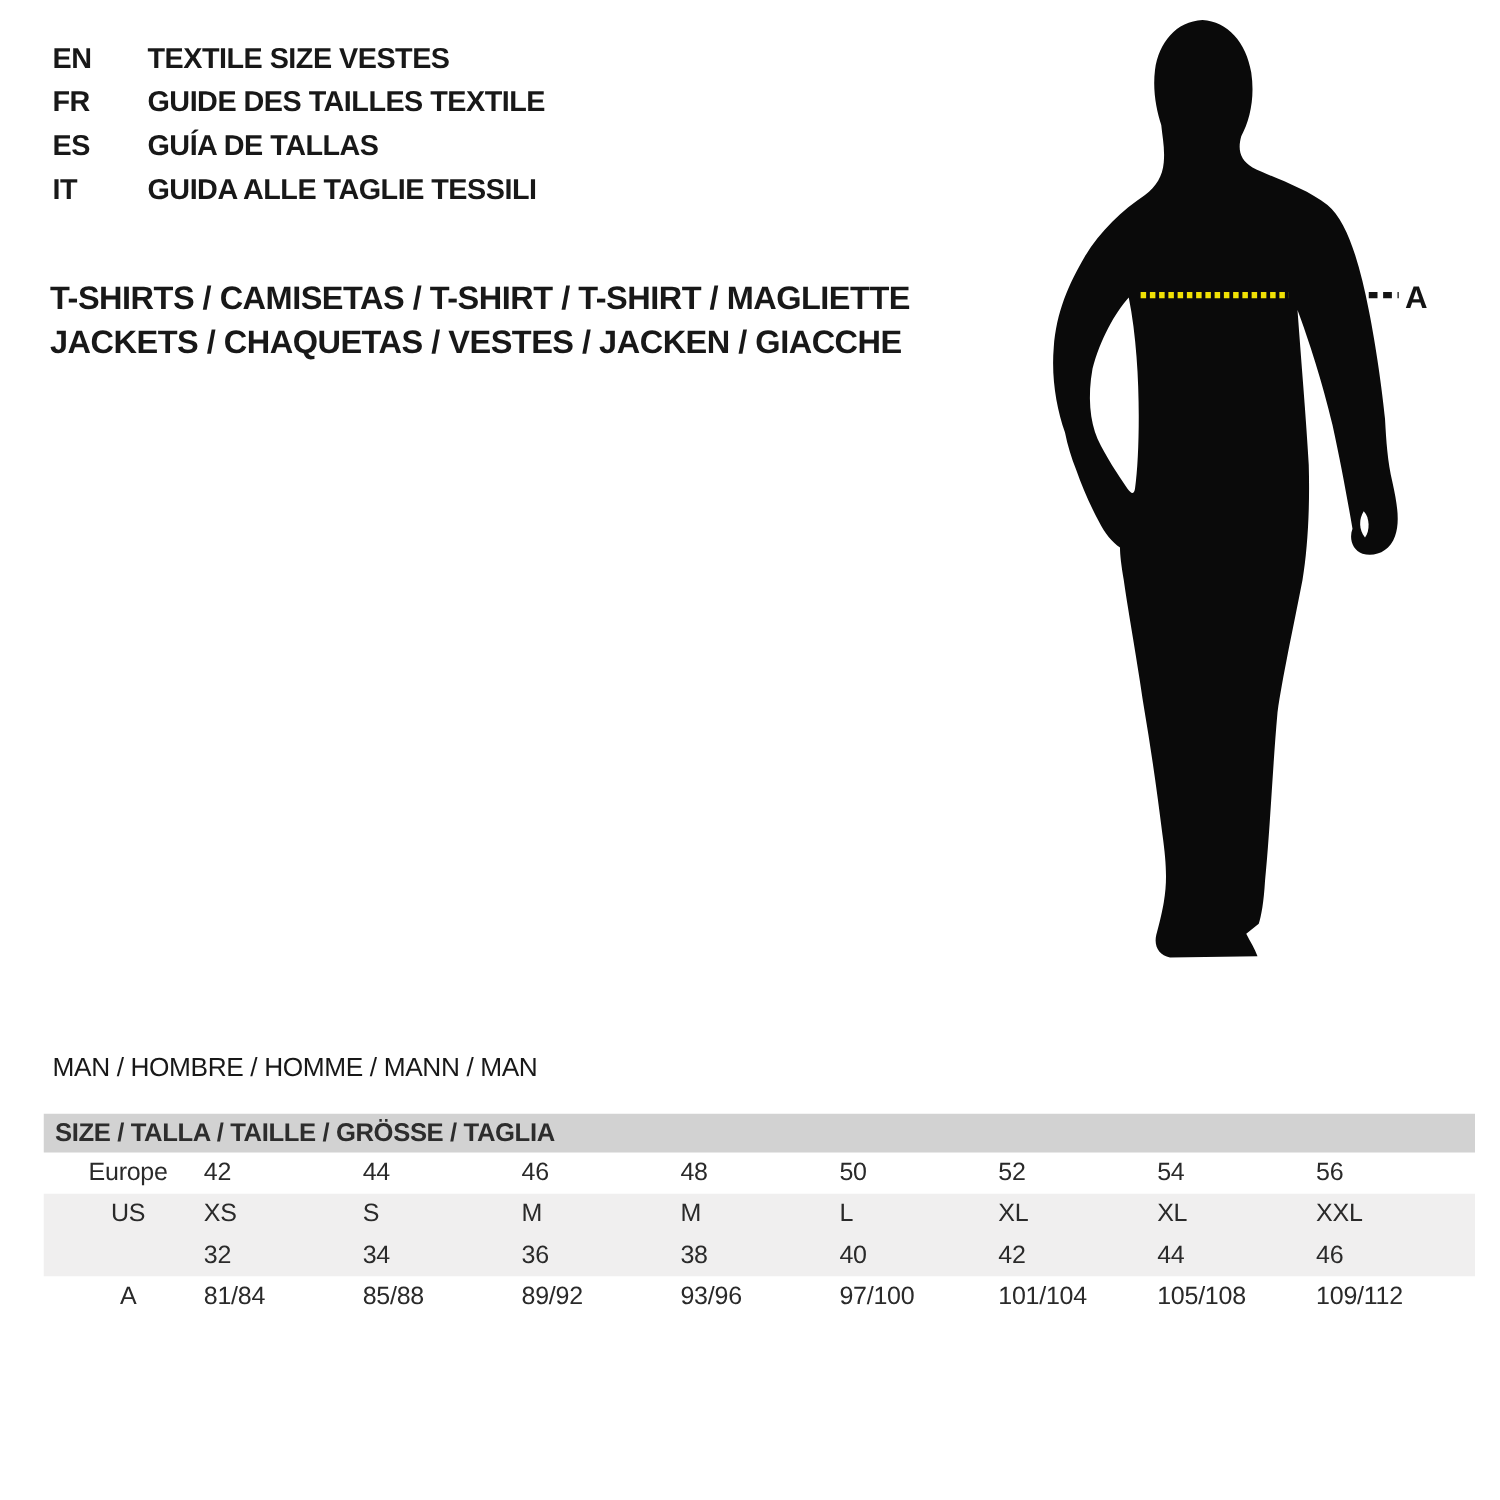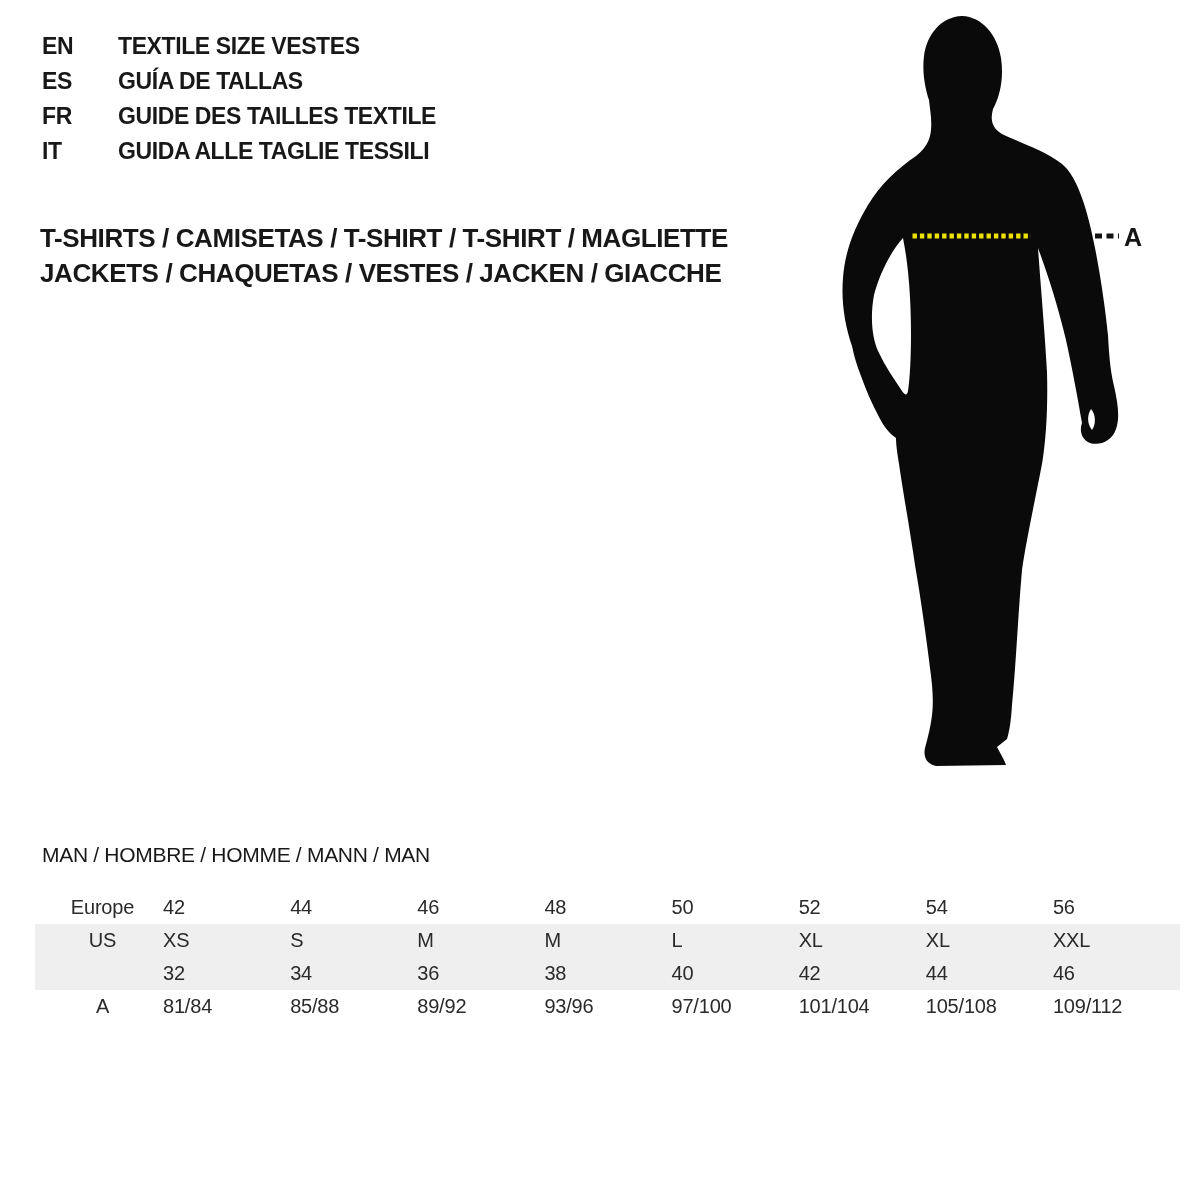--- a/index.html
+++ b/index.html
@@ -74,26 +74,26 @@
 <body>
 
 <div class="canvas">
 
   <div class="lang-list">
     <div class="lang-row">
       <span class="lang-code">EN</span>
       <span class="lang-label">TEXTILE SIZE VESTES</span>
     </div>
     <div class="lang-row">
+      <span class="lang-code">FR</span>
+      <span class="lang-label">GUIDE DES TAILLES TEXTILE</span>
+    </div>
+    <div class="lang-row">
       <span class="lang-code">ES</span>
       <span class="lang-label">GUÍA DE TALLAS</span>
-    </div>
-    <div class="lang-row">
-      <span class="lang-code">FR</span>
-      <span class="lang-label">GUIDE DES TAILLES TEXTILE</span>
     </div>
     <div class="lang-row">
       <span class="lang-code">IT</span>
       <span class="lang-label">GUIDA ALLE TAGLIE TESSILI</span>
     </div>
   </div>
 
   <div class="categories">
     <div>T-SHIRTS / CAMISETAS / T-SHIRT / T-SHIRT / MAGLIETTE</div>
     <div>JACKETS / CHAQUETAS / VESTES / JACKEN / GIACCHE</div>
@@ -160,20 +160,21 @@
     <line x1="912.5" y1="236" x2="1031" y2="236" stroke-width="5" stroke-dasharray="4.4 3" stroke="#f0e104"></line>
 
     <line x1="1095" y1="236" x2="1119" y2="236" stroke-width="5" stroke-dasharray="7 4.5" stroke="#141414"></line>
 
     <text class="marker-a" x="1124" y="246">A</text>
   </svg>
 
   <div class="section-title">MAN / HOMBRE / HOMME / MANN / MAN</div>
 
   <div class="size-table">
+    <div class="thead">SIZE / TALLA / TAILLE / GRÖSSE / TAGLIA</div>
 
     <div class="trow">
       <span class="tlabel">Europe</span>
       <span class="tcell">42</span>
       <span class="tcell">44</span>
       <span class="tcell">46</span>
       <span class="tcell">48</span>
       <span class="tcell">50</span>
       <span class="tcell">52</span>
       <span class="tcell">54</span>

